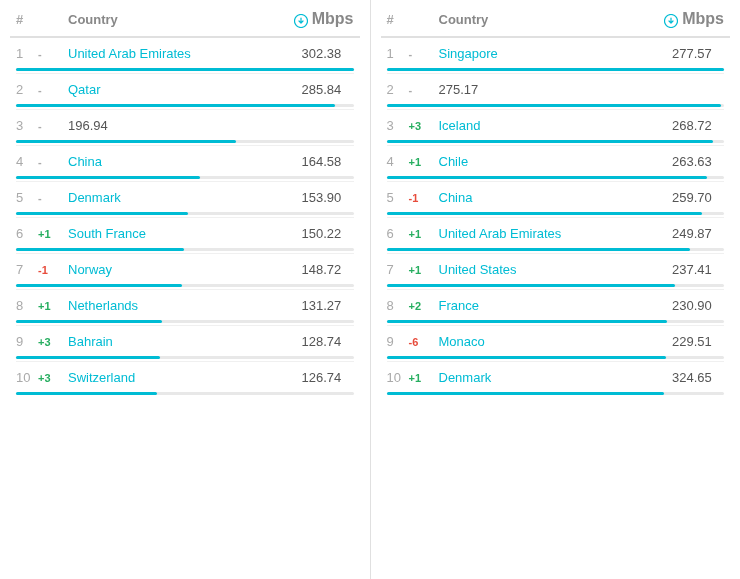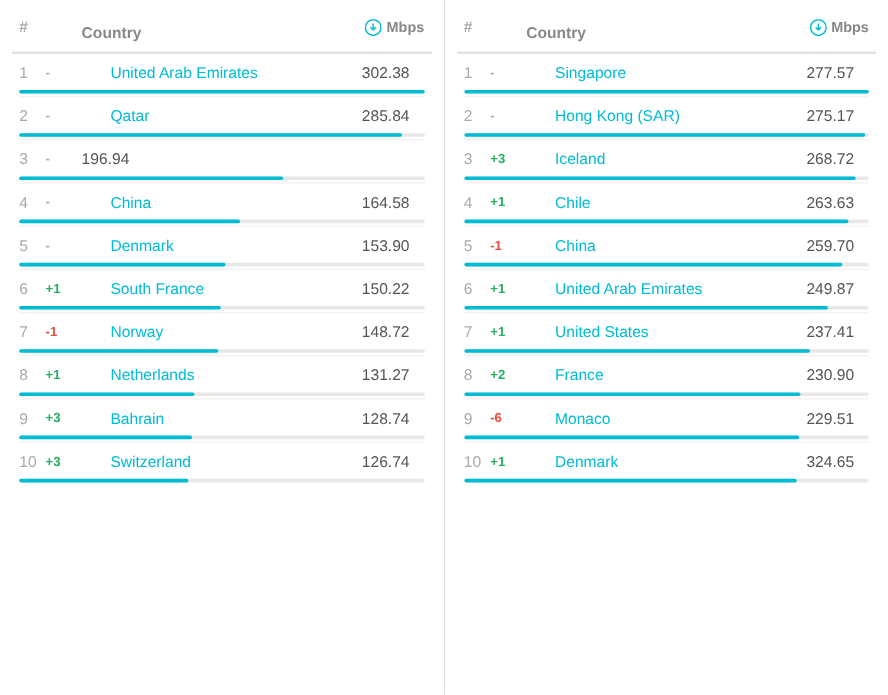--- a/index.html
+++ b/index.html
@@ -33,28 +33,27 @@
     }
     .header-hash {
       width: 22px;
       color: #aaa;
     }
     .header-change {
       width: 30px;
     }
     .header-country {
       flex: 1;
-      margin-top: 10px;
     }
     .header-mbps {
       display: flex;
-      align-items: flex-start;
+      align-items: flex-end;
       gap: 4px;
       color: #888;
-      font-size: 12px;
+      font-size: 16px;
     }
     .data-row {
       padding: 8px 6px 0 6px;
     }
     .row-content {
       display: flex;
       align-items: center;
       padding-bottom: 7px;
     }
     .row-num {
@@ -70,21 +69,20 @@
     .row-change.neutral { color: #aaa; }
     .row-change.positive { color: #27ae60; }
     .row-change.negative { color: #e74c3c; }
     .row-country {
       flex: 1;
       color: #00bcd4;
       font-size: 13px;
       font-weight: 500;
       cursor: pointer;
       text-decoration: none;
-      margin-left: 24px;
     }
     .row-mbps {
       color: #555;
       font-size: 13px;
       font-weight: 500;
       min-width: 52px;
       text-align: left;
     }
     .progress-bar-bg {
       height: 3px;
@@ -261,21 +259,20 @@
     </div>
         <div class="progress-bar-bg">
           <div class="progress-bar-fill" style="width: 100%;"></div>
         </div>
         <div class="divider"></div>
       </div>
       <div class="data-row">
         <div class="row-content">
       <span class="row-num">2</span>
       <span class="row-change neutral">-</span>
-      <span class="row-country">Hong Kong (SAR)</span>
       <span class="row-mbps">275.17</span>
     </div>
         <div class="progress-bar-bg">
           <div class="progress-bar-fill" style="width: 99.1%;"></div>
         </div>
         <div class="divider"></div>
       </div>
       <div class="data-row">
         <div class="row-content">
       <span class="row-num">3</span>

